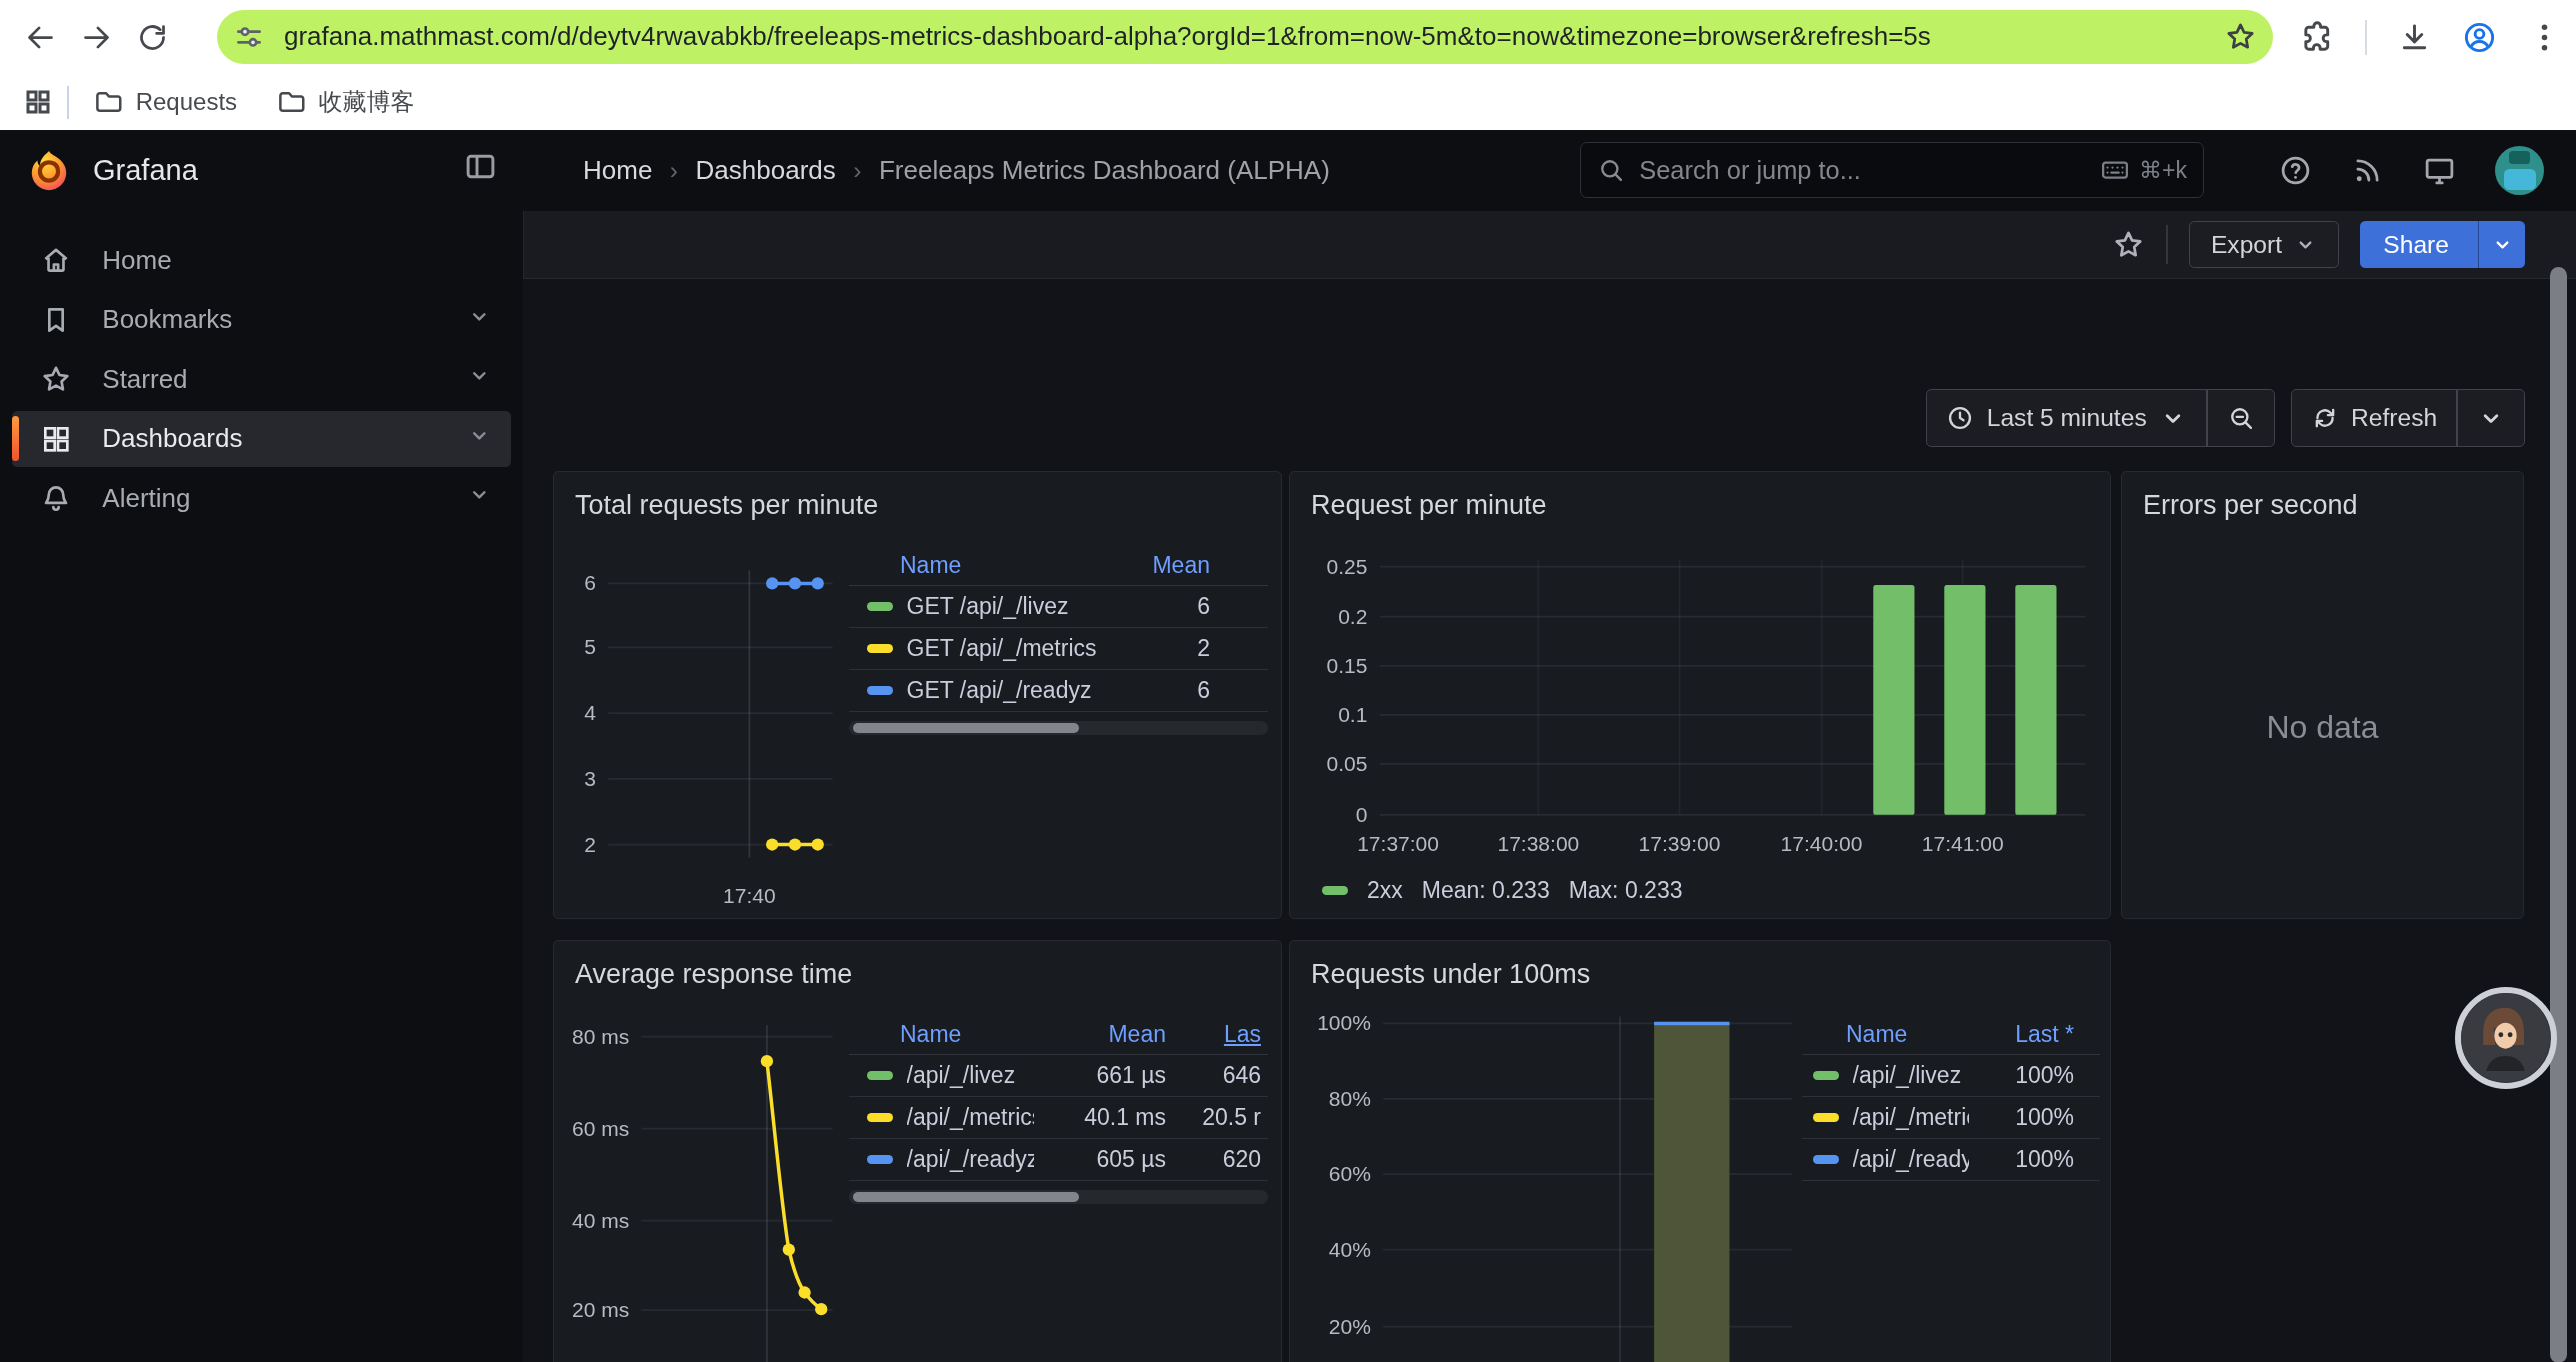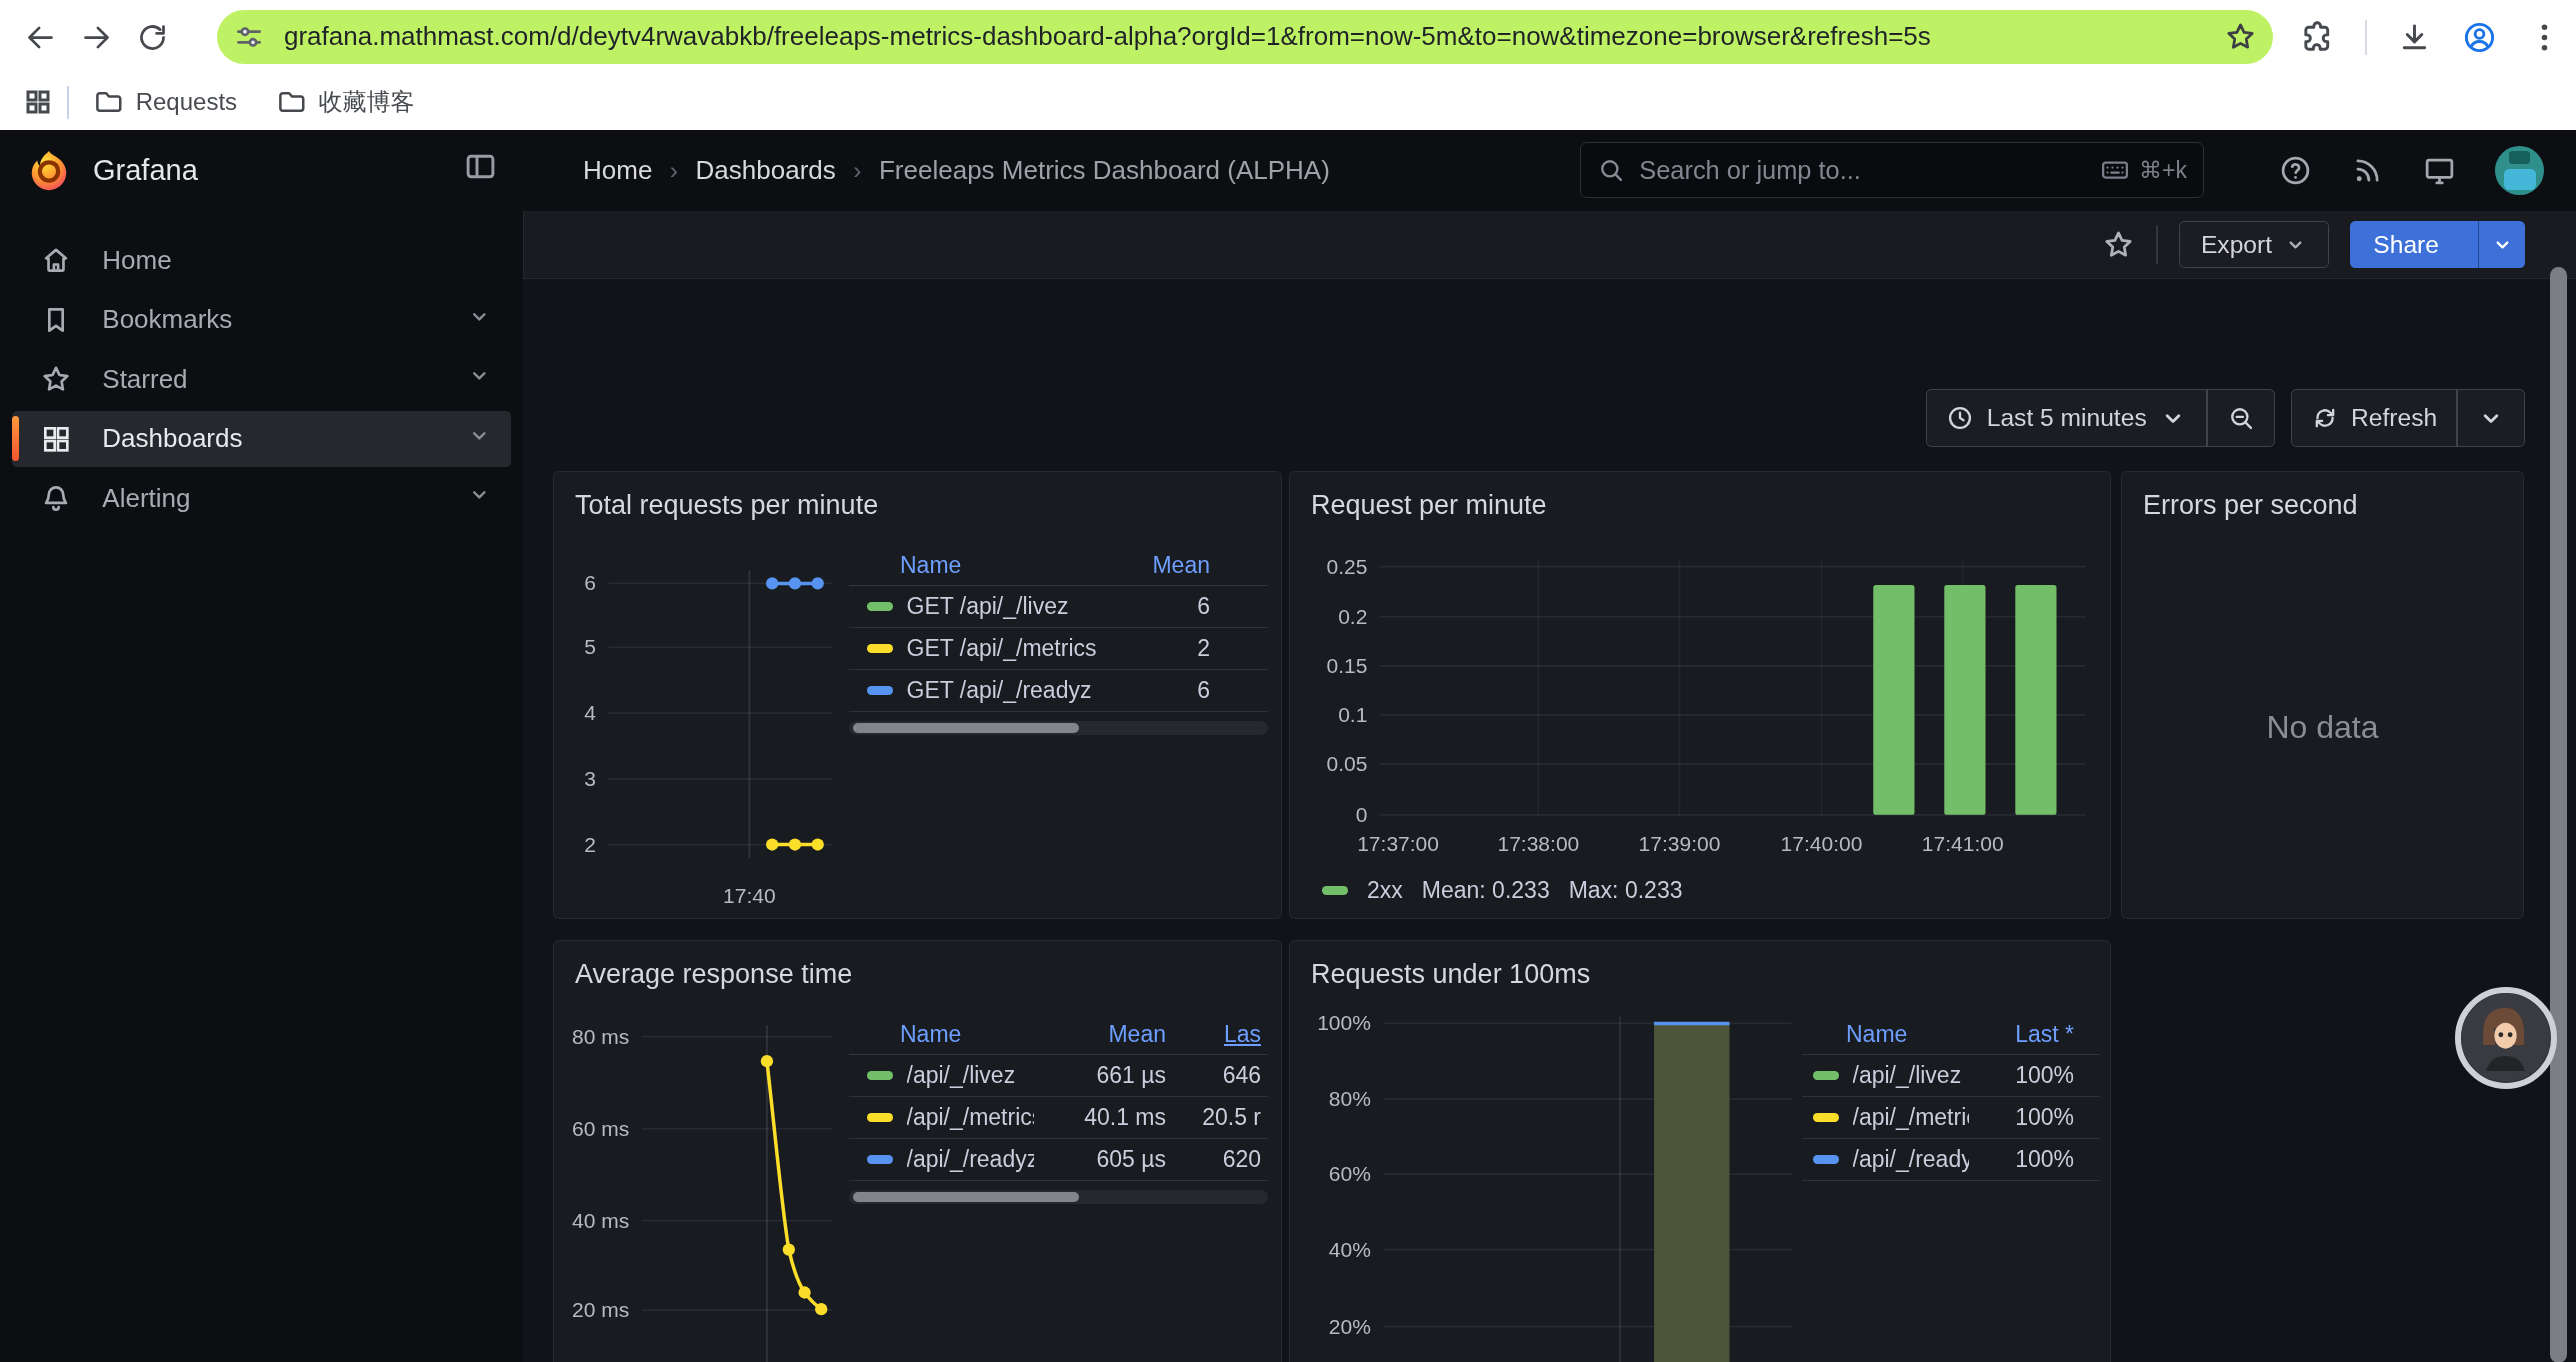--- a/index.html
+++ b/index.html
@@ -330,21 +330,21 @@
         </span>
         <span class="dt-sep"></span>
         <button class="btn btn-outline" style="font-family:inherit;">
           <span>Export</span>
           <span class="chev-s" style="display:flex;color:#aeb0b8;">
               <svg viewBox="0 0 24 24" fill="none" stroke="currentColor" stroke-width="2.4" stroke-linecap="round" stroke-linejoin="round">
                 <path d="M7 10l5 5 5-5"></path>
               </svg>
             </span>
         </button>
-        <span class="btn btn-blue" style="gap:16px;">
+        <span class="btn btn-blue" style="gap:6px;">
           <span class="share-main">Share</span>
           <span class="share-chev">
               <svg width="23" height="23" viewBox="0 0 24 24" fill="none" stroke="#fff" stroke-width="2.4" stroke-linecap="round" stroke-linejoin="round">
                 <path d="M7 10l5 5 5-5"></path>
               </svg>
             </span>
         </span>
       </div>
 
       <div class="time-row">

